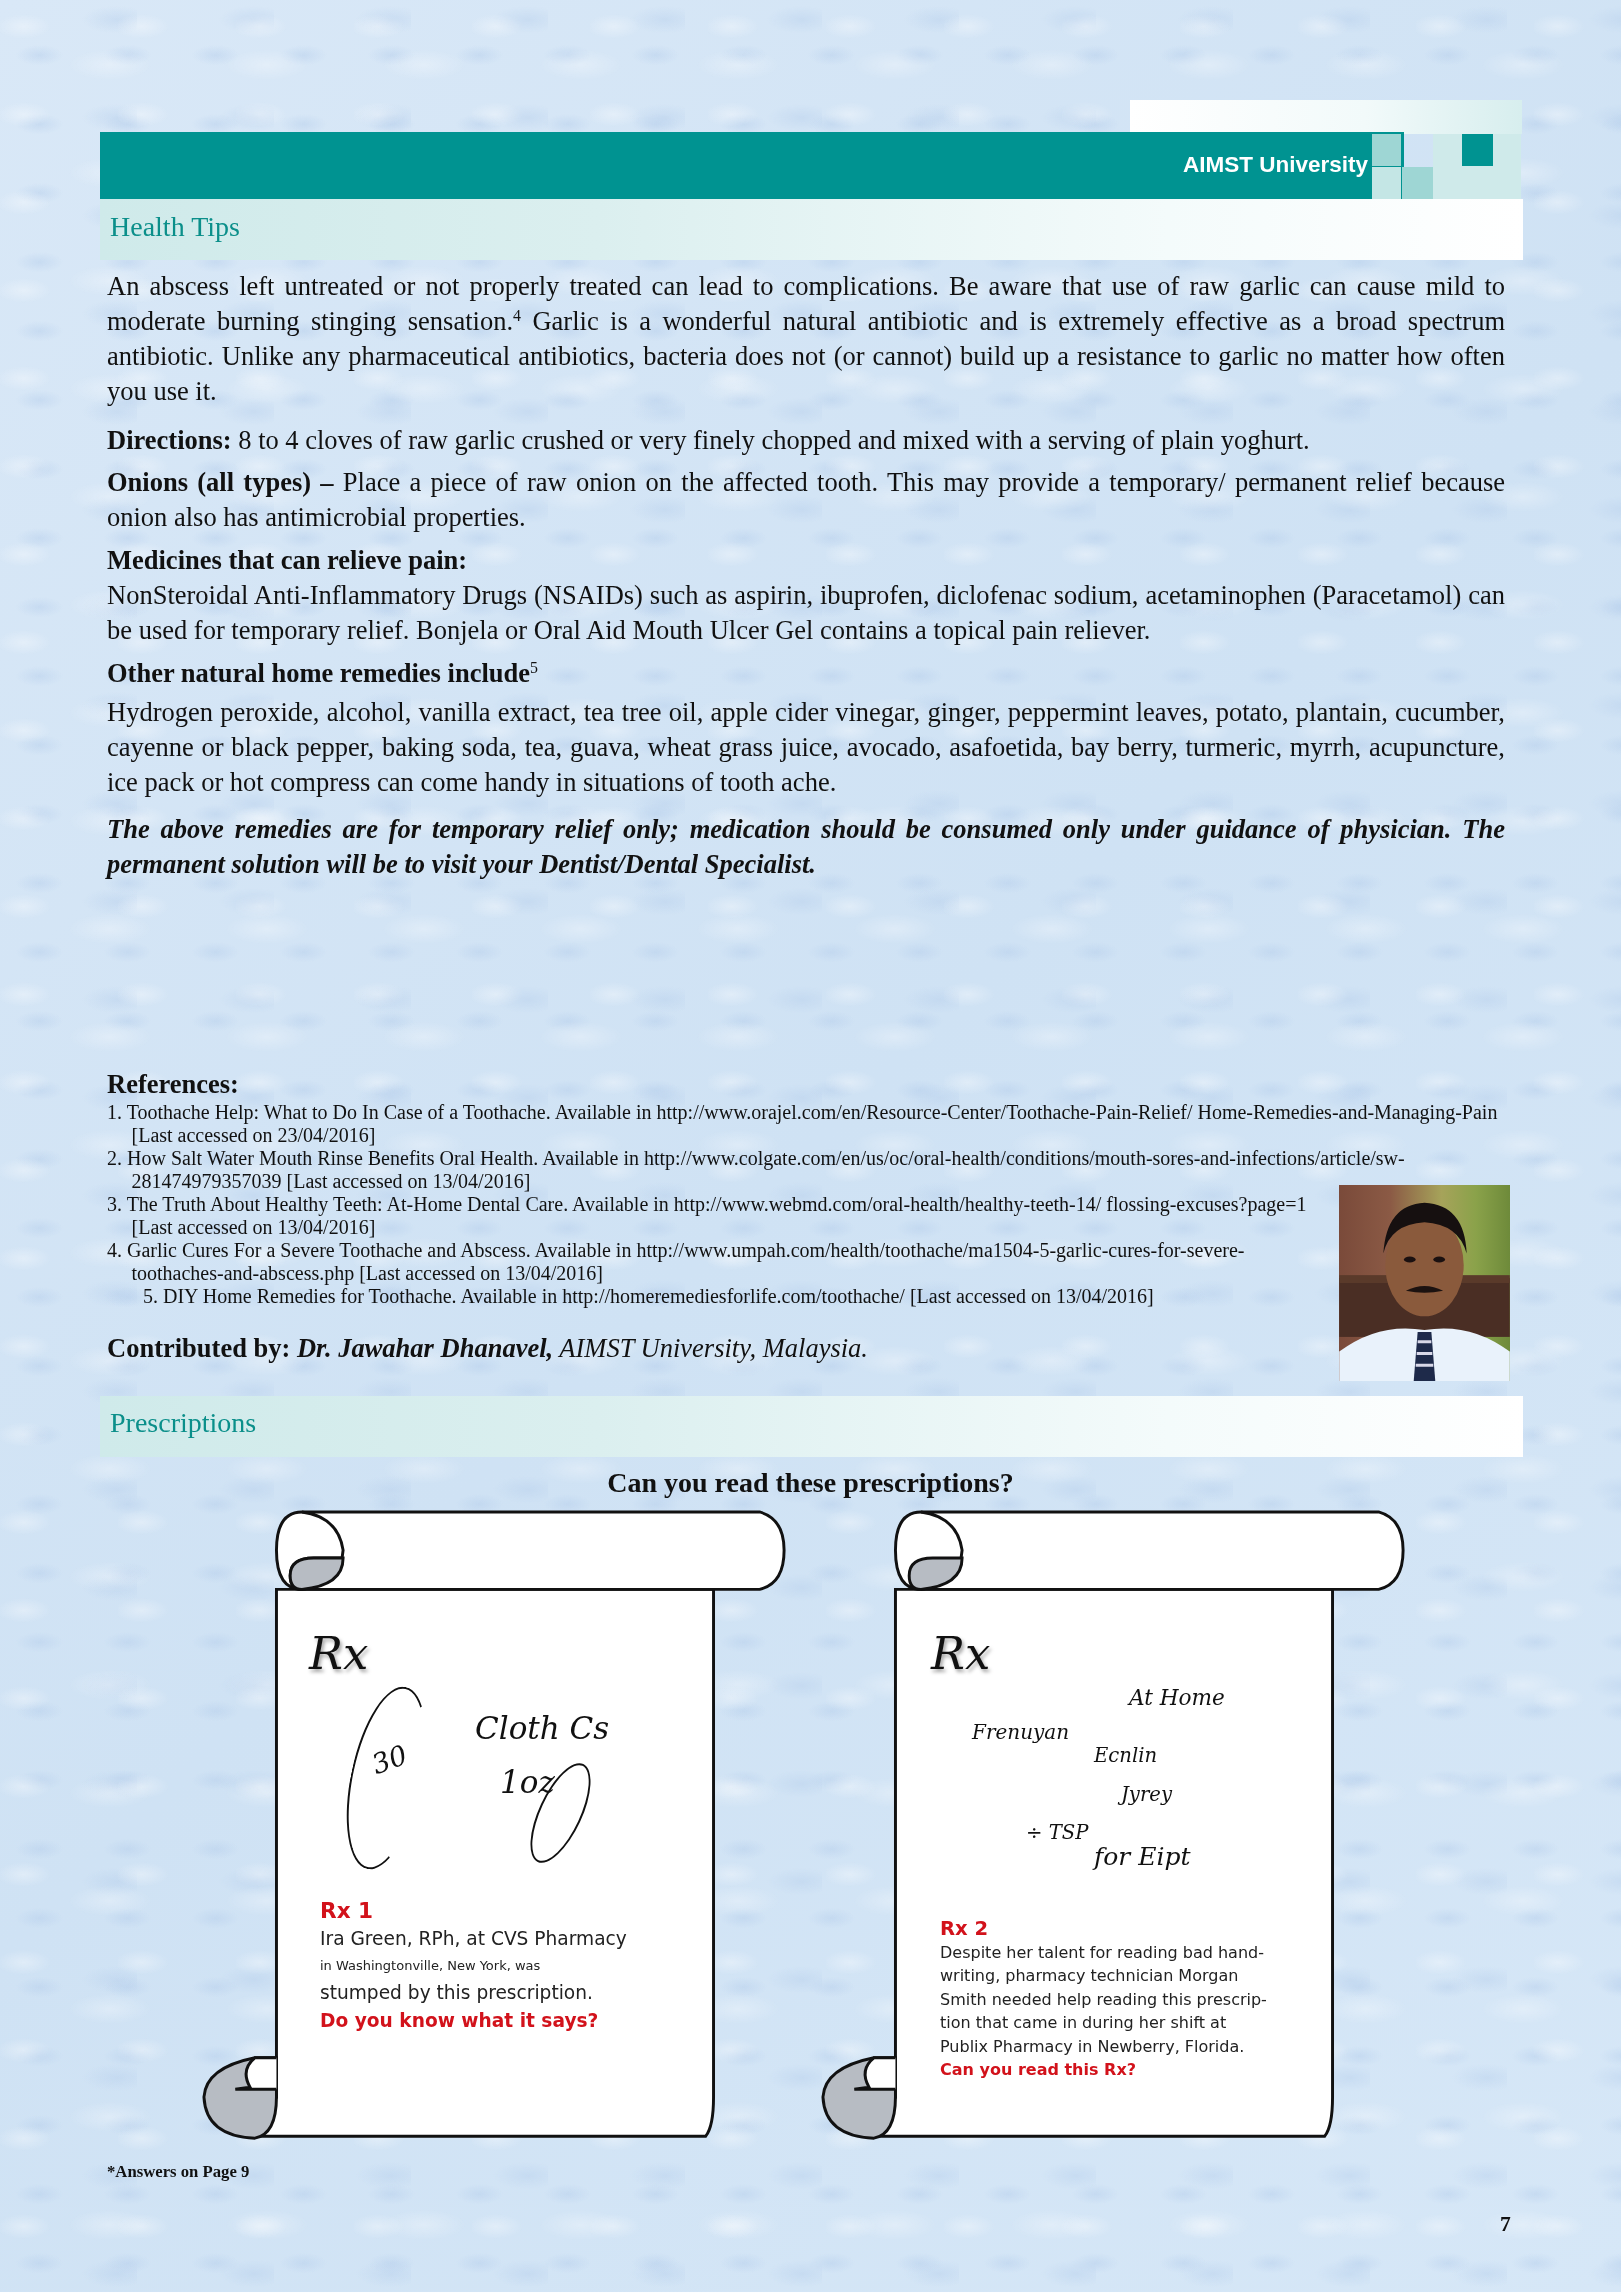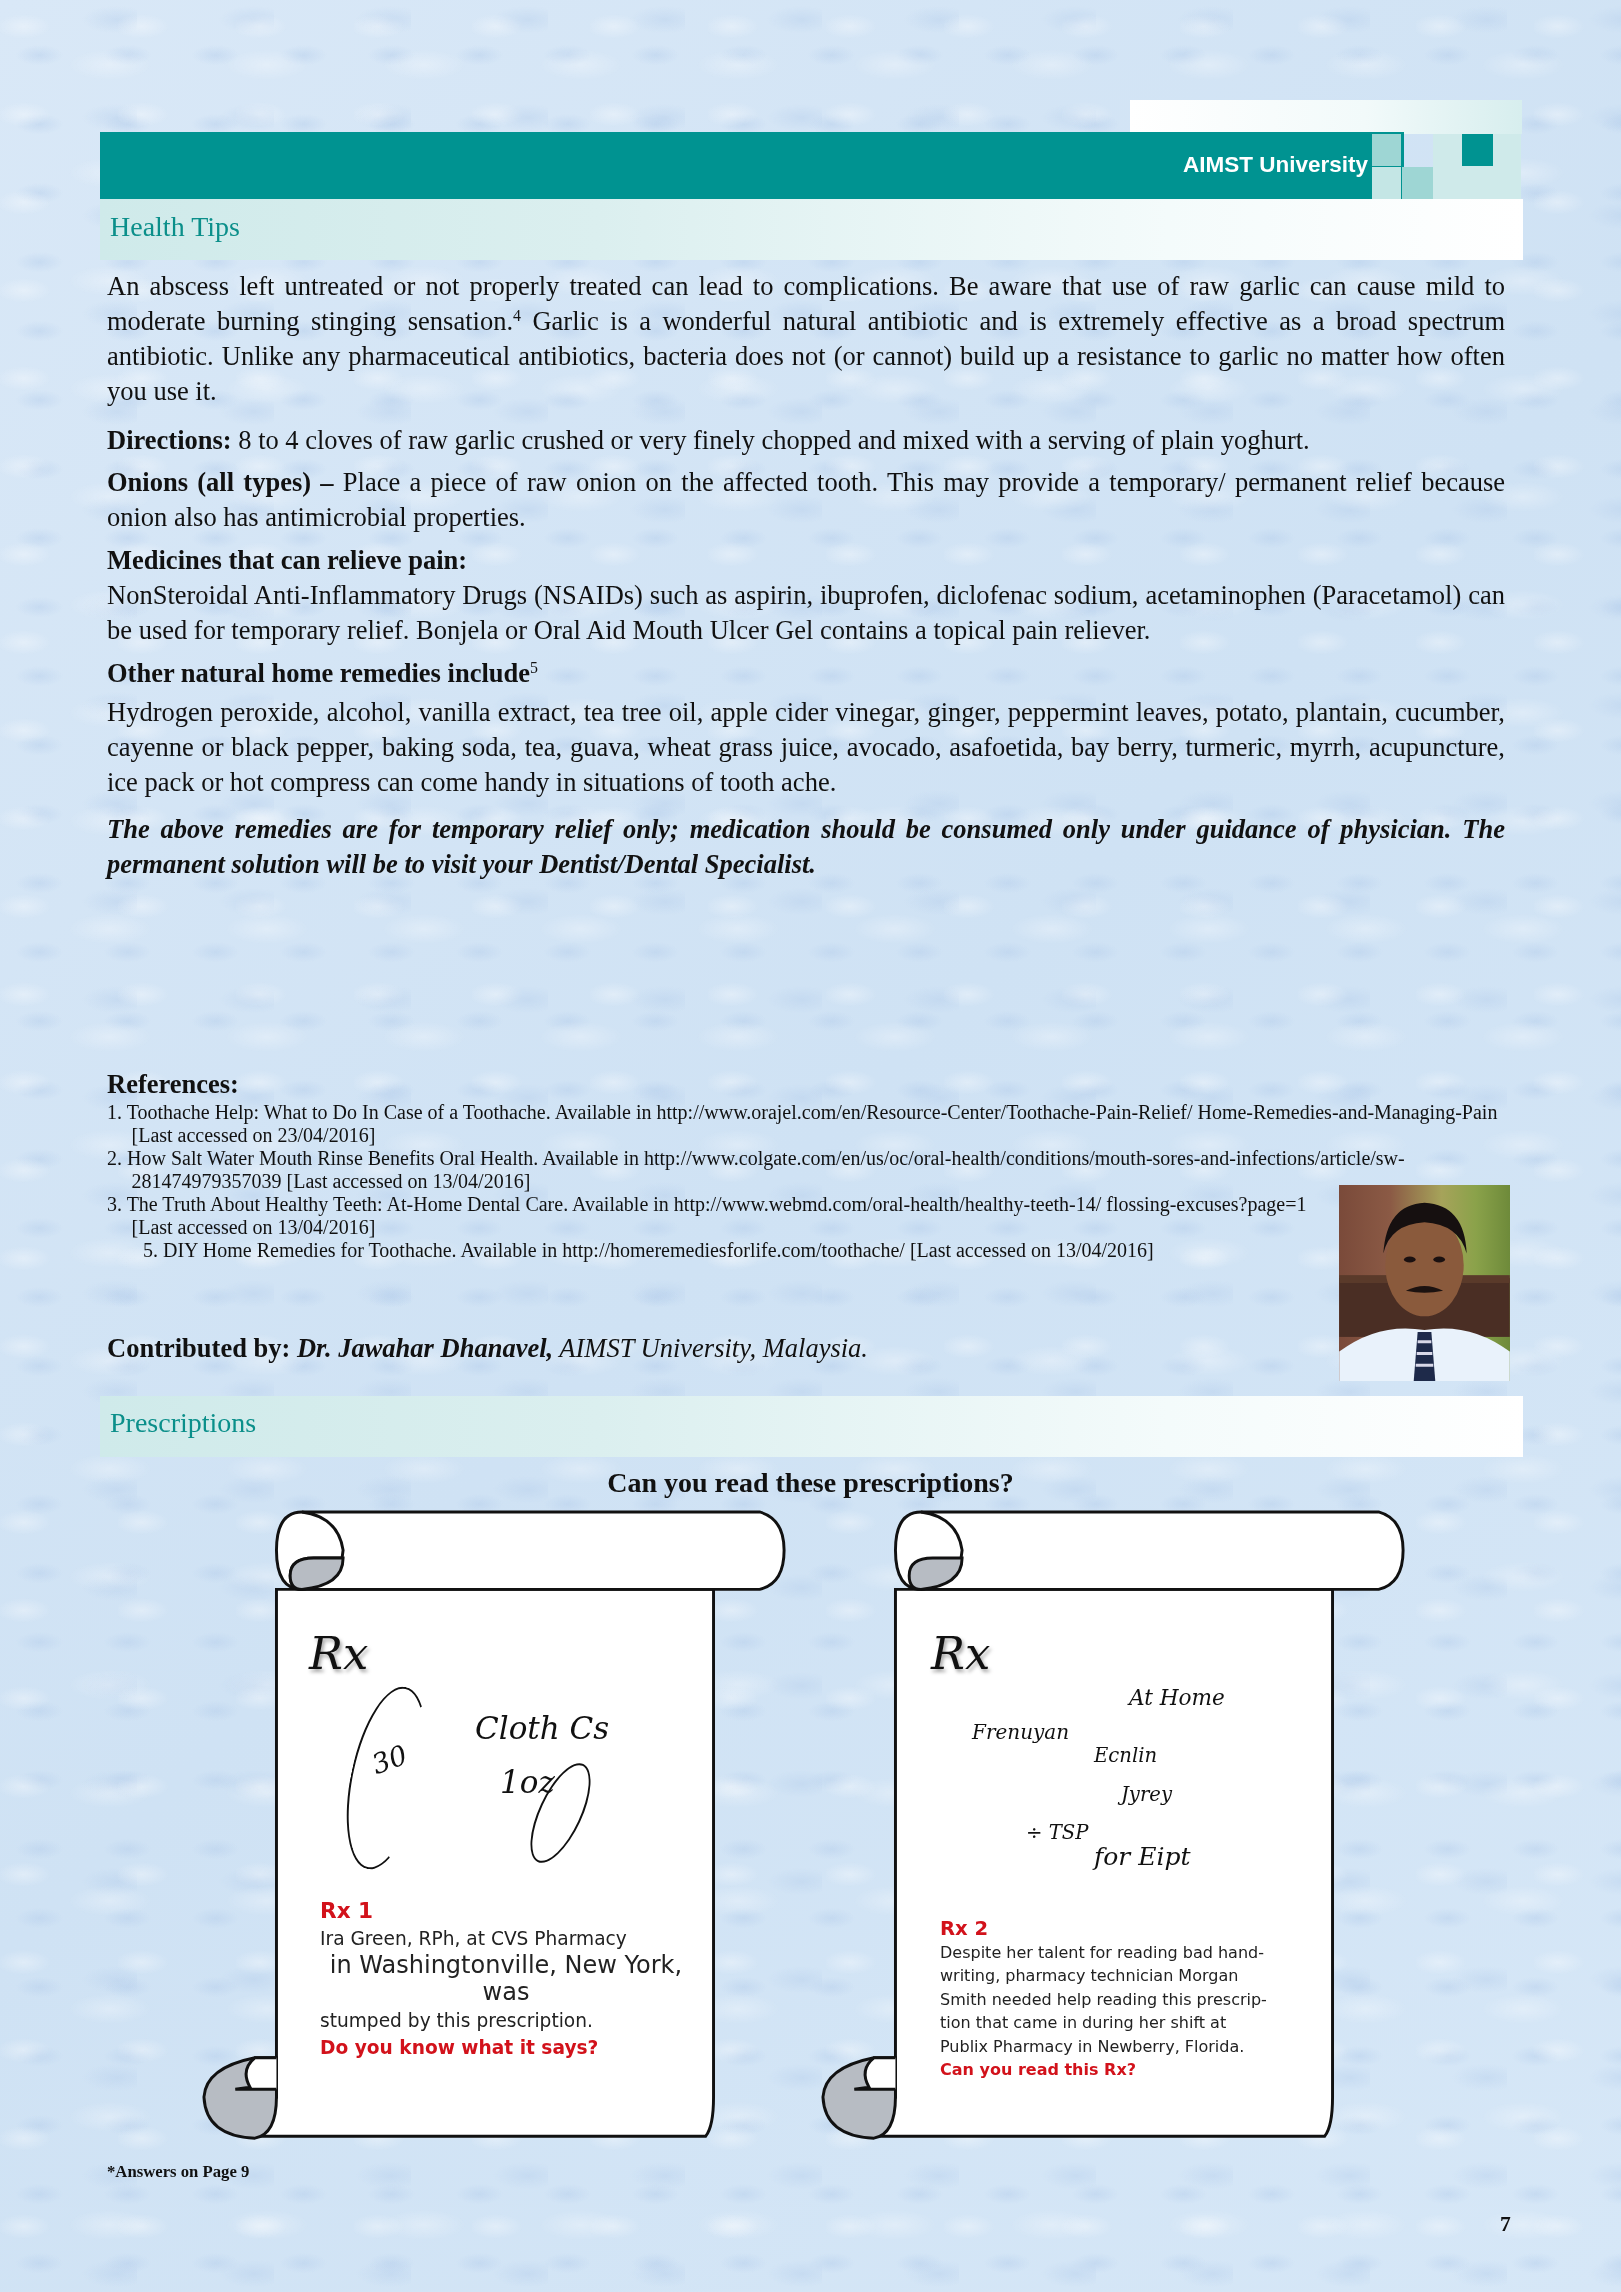--- a/index.html
+++ b/index.html
@@ -103,20 +103,21 @@
   <p class="justify" style="margin-bottom:11.8px;">Hydrogen peroxide, alcohol, vanilla extract, tea tree oil, apple cider vinegar, ginger, peppermint leaves, potato, plantain, cucumber, cayenne or black pepper, baking soda, tea, guava, wheat grass juice, avocado, asafoetida, bay berry, turmeric, myrrh, acupuncture, ice pack or hot compress can come handy in situations of tooth ache.</p>
   <p class="justify italic-note">The above remedies are for temporary relief only; medication should be consumed only under guidance of physician. The permanent solution will be to visit your Dentist/Dental Specialist.</p>
 </div>
 
 <div class="refs" style="top:1068px;">
   <div class="refs-title">References:</div>
   <ol>
     <li style="width:1402px;">1. Toothache Help: What to Do In Case of a Toothache. Available in http://www.orajel.com/en/Resource-Center/Toothache-Pain-Relief/ Home-Remedies-and-Managing-Pain [Last accessed on 23/04/2016]</li>
     <li style="width:1402px;">2. How Salt Water Mouth Rinse Benefits Oral Health. Available in http://www.colgate.com/en/us/oc/oral-health/conditions/mouth-sores-and-infections/article/sw-281474979357039 [Last accessed on 13/04/2016]</li>
     <li style="width:1225px;">3. The Truth About Healthy Teeth: At-Home Dental Care. Available in http://www.webmd.com/oral-health/healthy-teeth-14/ flossing-excuses?page=1 [Last accessed on 13/04/2016]</li>
+    <li style="width:1225px;">4. Garlic Cures For a Severe Toothache and Abscess. Available in http://www.umpah.com/health/toothache/ma1504-5-garlic-cures-for-severe-toothaches-and-abscess.php [Last accessed on 13/04/2016]</li>
     <li style="width:1225px;margin-left:36px;">5. DIY Home Remedies for Toothache. Available in http://homeremediesforlife.com/toothache/ [Last accessed on 13/04/2016]</li>
   </ol>
 </div>
 
 <div class="photo">
   <svg width="171" height="196" viewBox="0 0 174 200">
     <rect x="0" y="95" width="174" height="60" fill="#4a2e24"></rect>
     <rect x="0" y="92" width="174" height="8" fill="#5a3a2a"></rect>
     <path d="M0 200 L0 170 Q40 140 87 148 Q134 140 174 170 L174 200 Z" fill="#e9f2fb"></path>
     <ellipse cx="87" cy="82" rx="40" ry="52" fill="#8a5a3c"></ellipse>
@@ -152,21 +153,21 @@
   <div class="rx-glyph" style="left:113px; top:118px;">Rx</div>
   <div class="hand" style="left:176px; top:235px; font-size:27.4px; transform:rotate(-20deg);">30</div>
   <div style="position:absolute; left:155px; top:176px; width:71px; height:186px; border:2px solid #111; border-radius:50%; border-right-color:transparent; transform:rotate(12deg);"></div>
   <div class="hand" style="left:279px; top:201px; font-size:31px;">Cloth Cs</div>
   <div class="hand" style="left:304px; top:255px; font-size:31px;">1oz</div>
   <div style="position:absolute; left:343px; top:250px; width:43px; height:108px; border:2px solid #111; border-radius:50% 50% 50% 50%; transform:rotate(25deg);"></div>
 
   <div class="rx-text" style="left:124px; top:389px; width:372px;">
     <div class="rx-label" style="font-size:21.6px; line-height:26.5px;">Rx 1</div>
     <div style="font-size:18.6px; line-height:27.4px;">Ira Green, RPh, at CVS Pharmacy</div>
-    <div style="font-size:24px; line-height:27.4px;text-align:center;">in Washingtonville, New York, was</div>
+    <div style="font-size:13px; line-height:27.4px;">in Washingtonville, New York, was</div>
     <div style="font-size:18.6px; line-height:27.4px;">stumped by this prescription.</div>
     <div class="rx-cta" style="font-size:18.6px; line-height:27.4px;">Do you know what it says?</div>
   </div>
 </div>
 
 <div class="scroll" style="left:815px; top:1509px; width:598px; height:637px;">
   <svg width="598" height="637" viewBox="0 0 610 650">
     <path d="M82 82 L82 600 L60 600 L60 640 L520 640 Q528 630 528 600 L528 82 Z" fill="#ffffff" stroke="#111" stroke-width="3"></path>
     <path d="M108 3 L575 3 Q600 10 600 42 Q600 76 575 82 L108 82 Q82 82 82 42 Q82 3 108 3 Z" fill="#ffffff" stroke="#111" stroke-width="3"></path>
     <path d="M108 3 Q145 8 150 42 Q148 78 108 82" fill="none" stroke="#111" stroke-width="3"></path>

